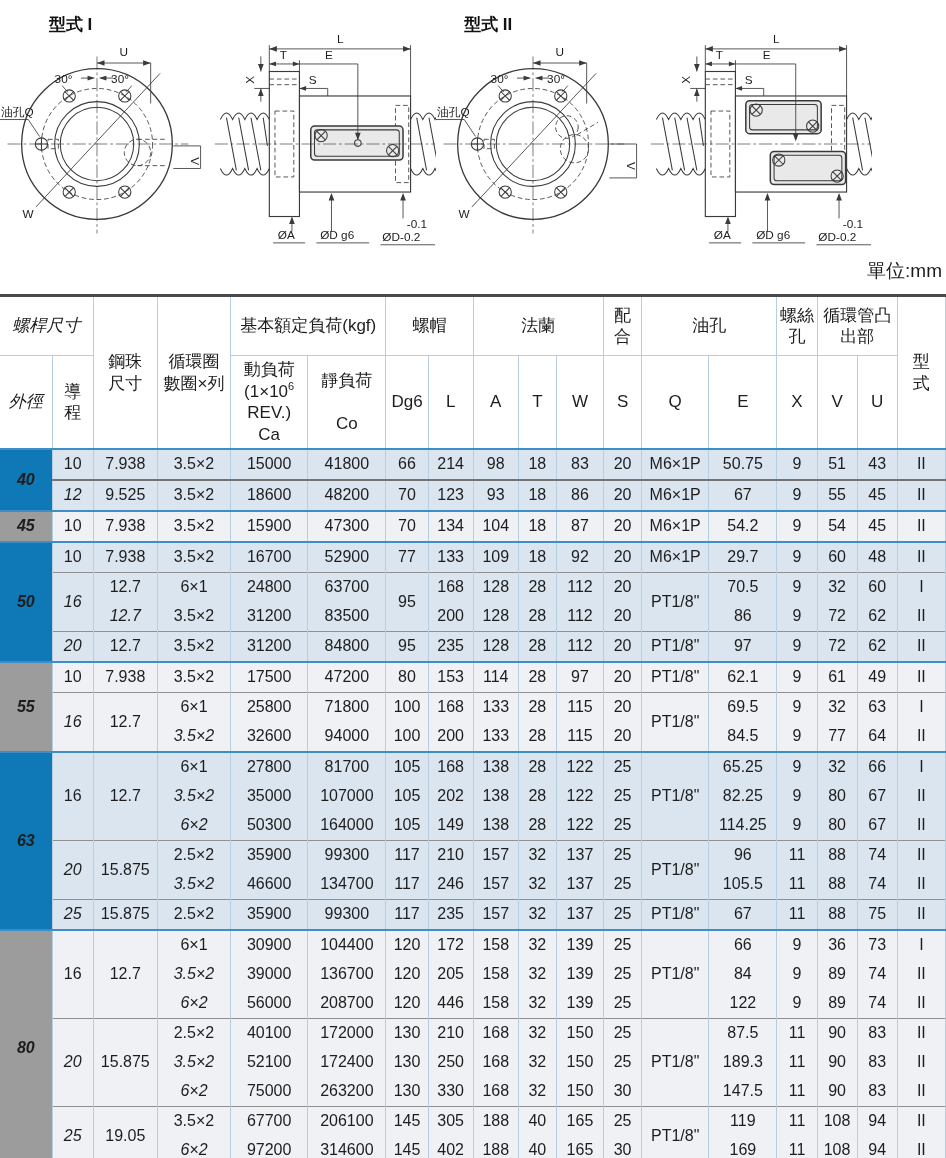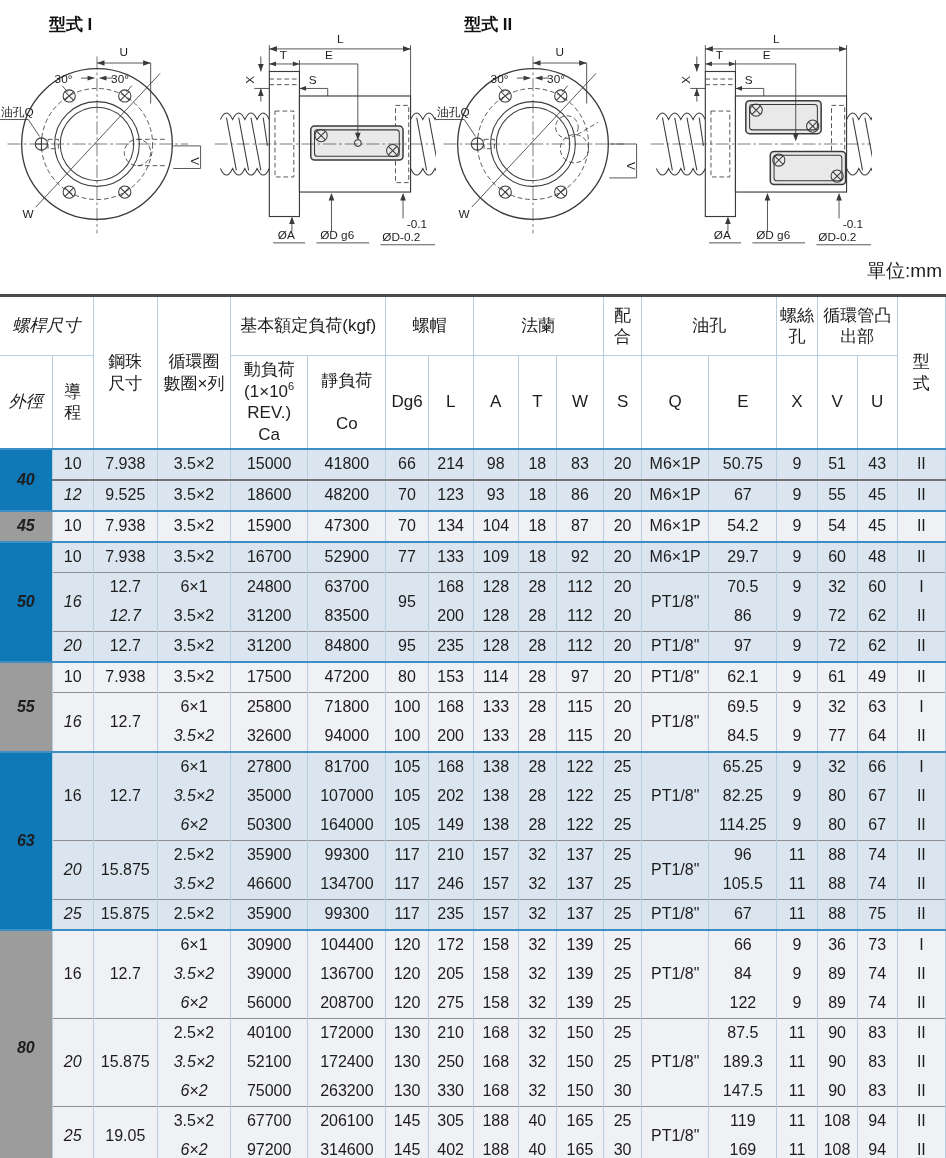--- a/index.html
+++ b/index.html
@@ -708,21 +708,21 @@
           <td>9</td>
           <td>89</td>
           <td>74</td>
           <td>II</td>
         </tr>
         <tr class="row-gray sep-n">
           <td>6×2</td>
           <td>56000</td>
           <td>208700</td>
           <td>120</td>
-          <td>275</td>
+          <td>446</td>
           <td>158</td>
           <td>32</td>
           <td>139</td>
           <td>25</td>
           <td>122</td>
           <td>9</td>
           <td>89</td>
           <td>74</td>
           <td>II</td>
         </tr>

